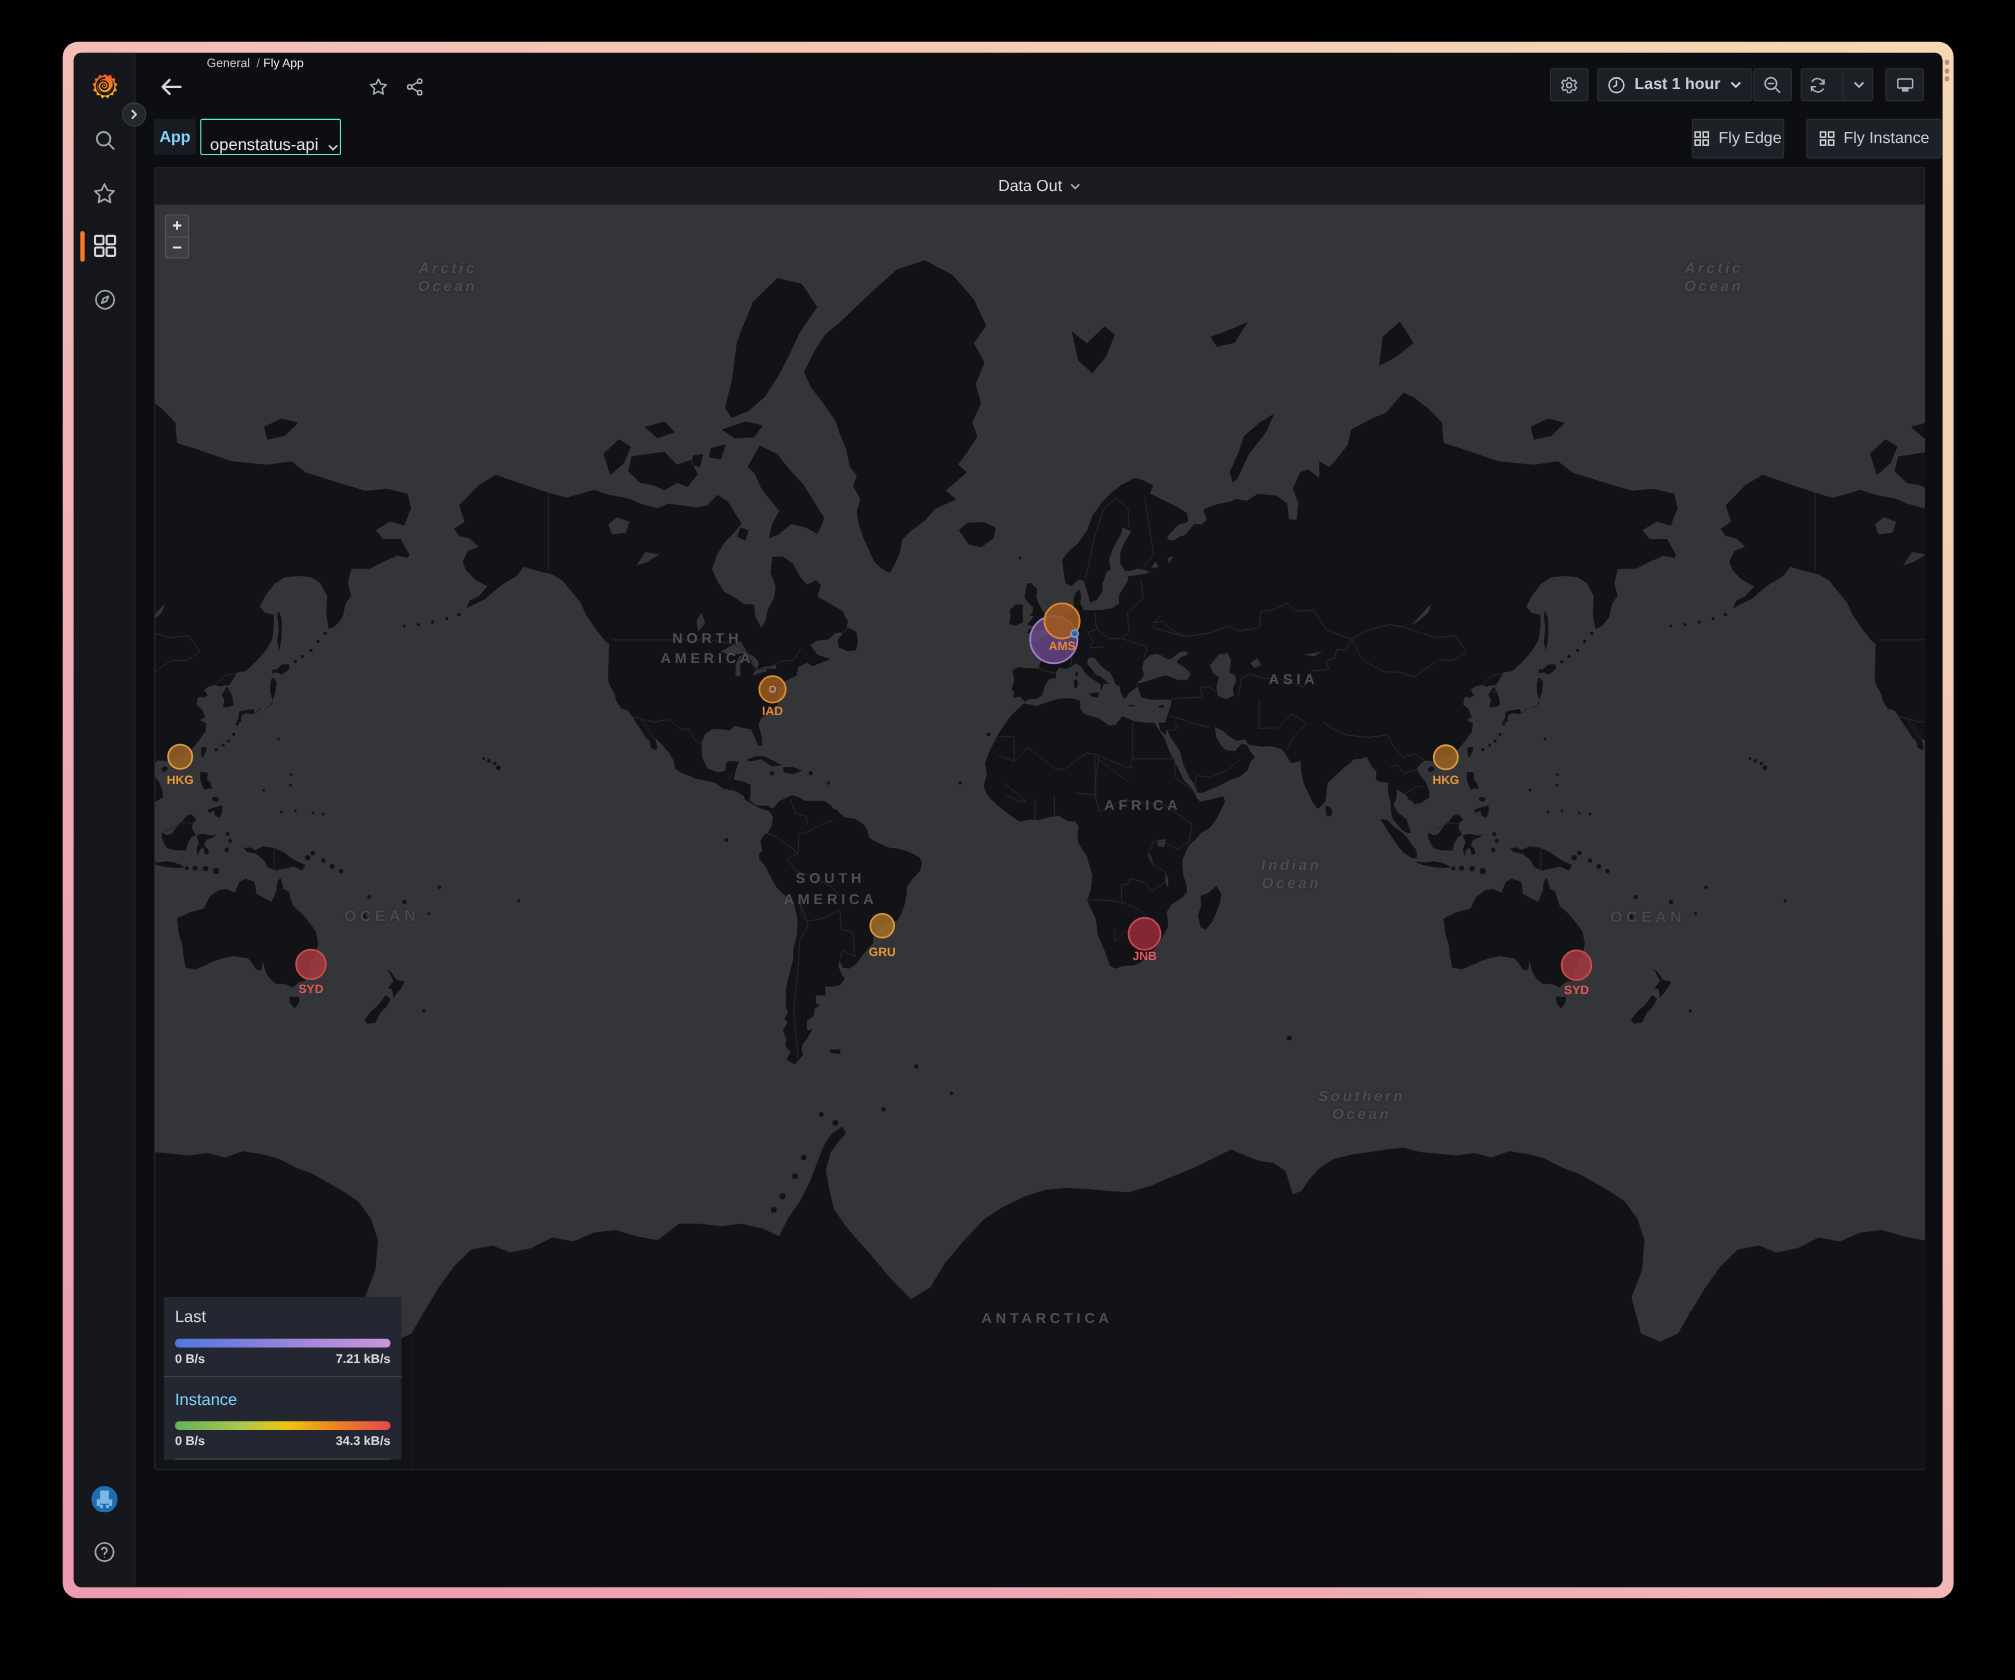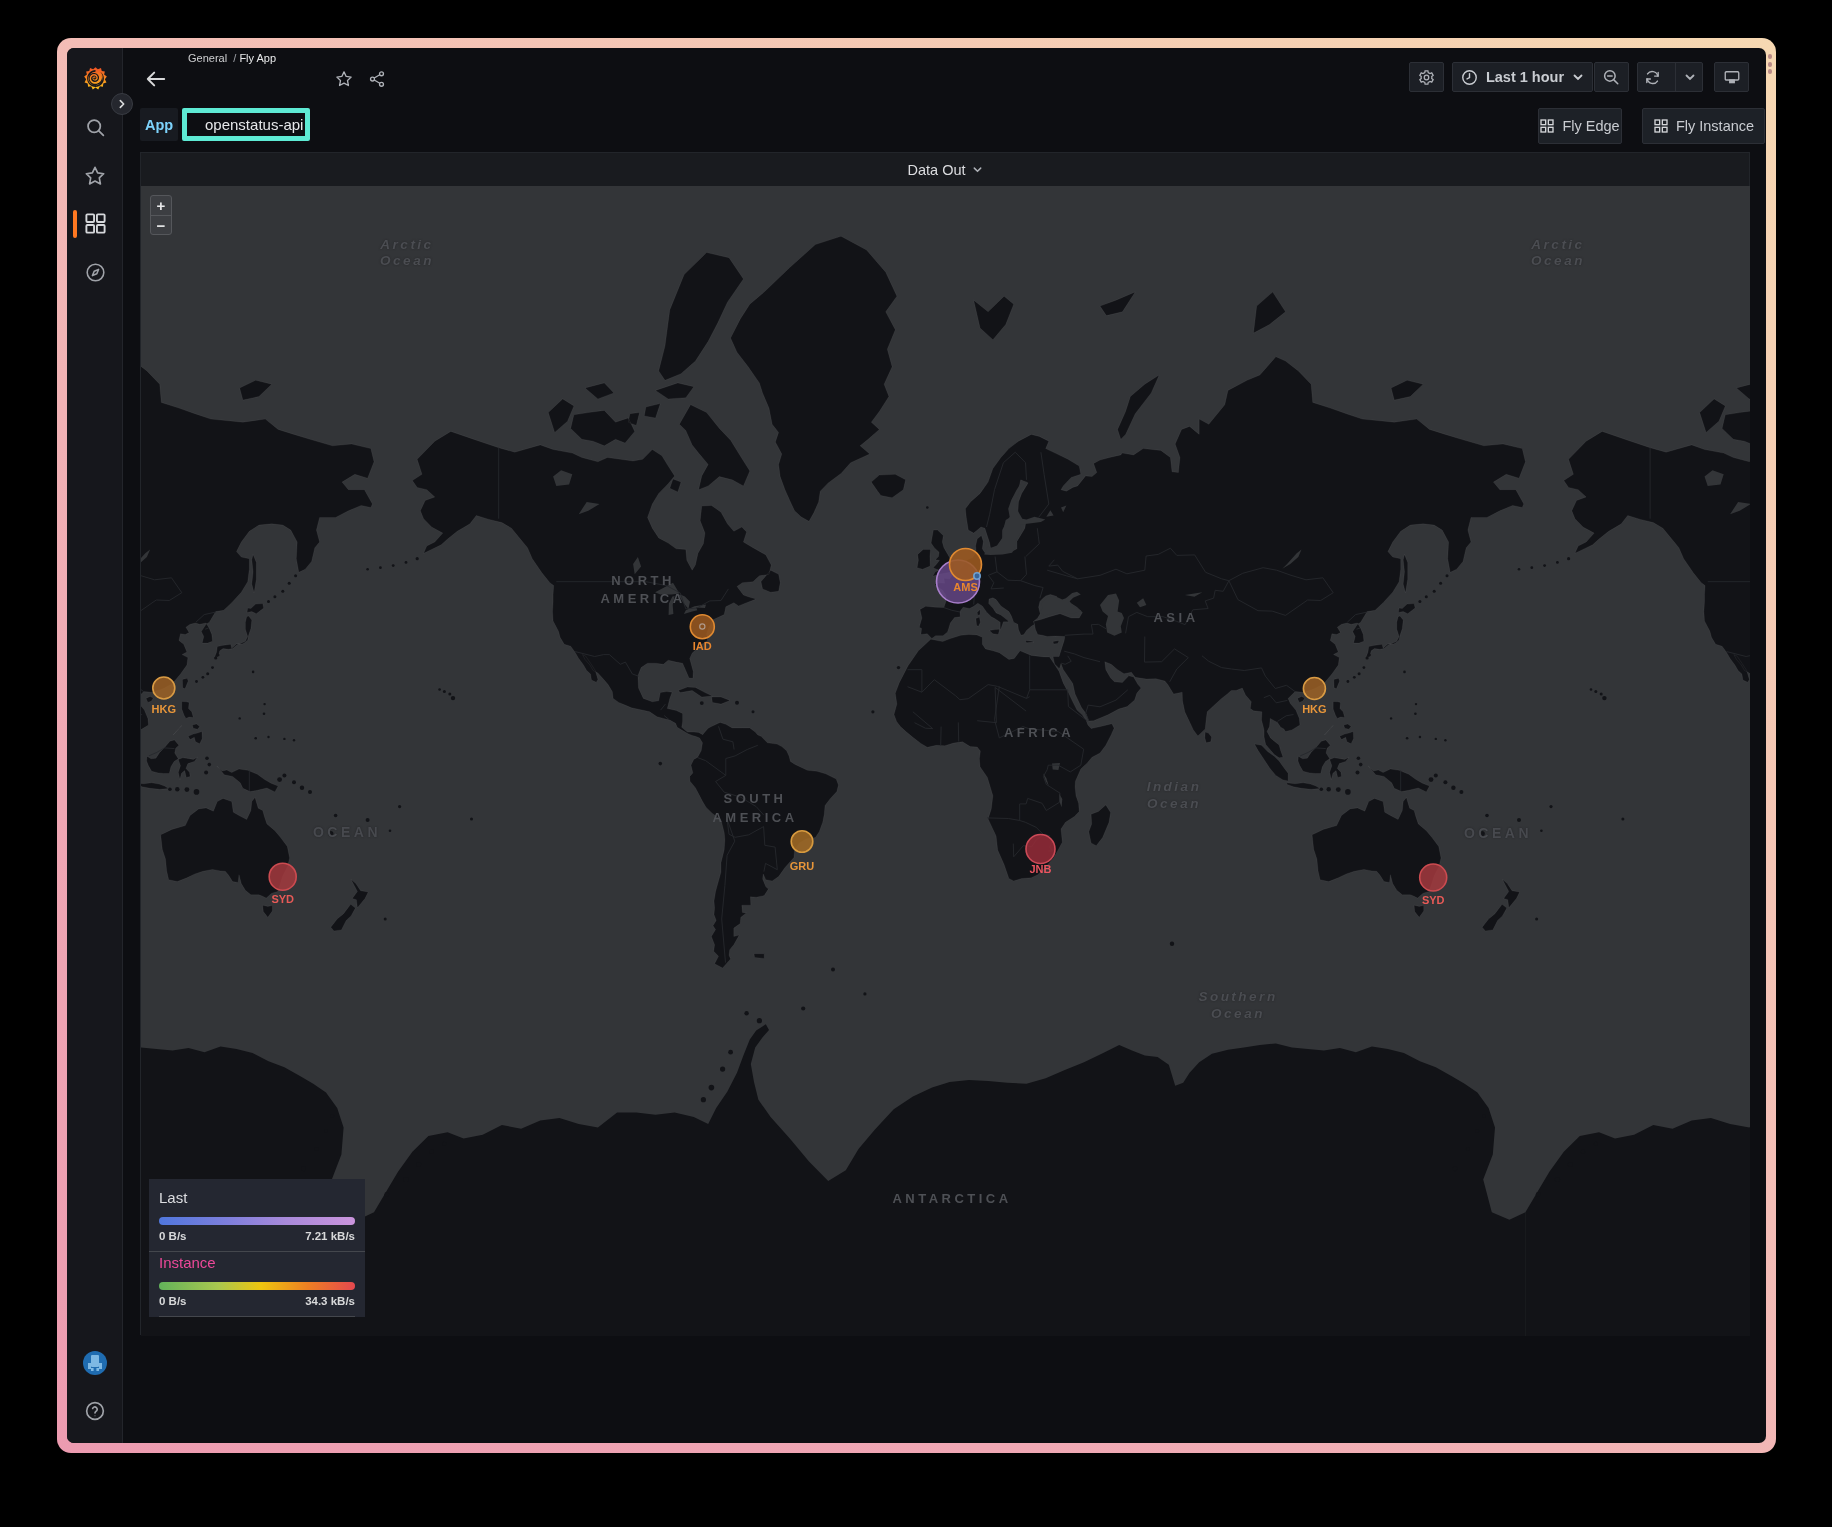--- a/index.html
+++ b/index.html
@@ -132,21 +132,21 @@
         </svg>
 </div>
 <div class="btn" style="left:1647px;top:14px;width:35px;height:30px">
         <svg width="18" height="18" viewBox="0 0 24 24" fill="none" stroke="#aeb1b7" stroke-width="1.8">
           <rect x="3" y="5" width="18" height="11" rx="1.5"></rect>
           <rect x="9" y="16" width="6" height="3.5" fill="#aeb1b7"></rect>
         </svg>
       </div>
 
 <div style="position:absolute;left:73px;top:60px;width:38px;height:33px;background:#181b21;border-radius:2px;display:flex;align-items:center;justify-content:center;color:#7dd3fc;font-size:14.5px;font-weight:bold">App</div>
-<div style="position:absolute;left:115px;top:60px;width:128px;height:33px;border:5px solid #5eead4;border-radius:2px;display:flex;align-items:center;white-space:nowrap;color:#e6e7e9;font-size:15px;font-weight:500;padding-left:18px;gap:8px">openstatus-api
+<div style="position:absolute;left:115px;top:60px;width:128px;height:33px;border:1px solid #5eead4;border-radius:2px;display:flex;align-items:flex-end;white-space:nowrap;color:#e6e7e9;font-size:15px;font-weight:500;padding-left:8px;gap:8px">openstatus-api
   <svg width="12" height="12" viewBox="0 0 12 12" fill="none" stroke="#c9ccd1" stroke-width="1.6" stroke-linecap="round">
           <path d="M2.5 4.5 L6 8 L9.5 4.5"></path>
         </svg></div>
 <div class="btn" style="left:1470.5px;top:60px;width:84px;height:36px;font-size:14.5px;font-weight:500;gap:7px;white-space:nowrap;background:#1d2127">
   <svg width="16" height="16" viewBox="0 0 24 24" fill="none" stroke="#d5d7da" stroke-width="2">
           <rect x="3" y="3" width="7" height="7"></rect>
           <rect x="14" y="3" width="7" height="7"></rect>
           <rect x="3" y="14" width="7" height="7"></rect>
           <rect x="14" y="14" width="7" height="7"></rect>
         </svg>
@@ -295,21 +295,21 @@
       <div style="position:absolute;top:20px;left:0;width:100%;height:19px;display:flex;align-items:center;justify-content:center;color:#e8e9ea;font-size:15px;font-weight:bold">−</div>
     </div>
     <div style="position:absolute;left:8px;top:993px;width:216px;background:#242731;z-index:4;padding:10px 10px 0 10px">
       <div style="color:#dcdde0;font-size:15px">Last</div>
       <div style="margin-top:11px;height:8px;border-radius:4px;background:linear-gradient(90deg,#5077dd,#7e7fdc 35%,#a98ada 65%,#cb95dd)"></div>
       <div style="display:flex;justify-content:space-between;color:#d8d9da;font-size:11.5px;font-weight:bold;margin:5px 0 9px 0">
               <span>0 B/s</span>
               <span>7.21 kB/s</span>
             </div>
       <div style="border-top:1px solid #44474d;margin:0 -10px"></div>
-      <div style="color:#ec4899;font-size:15px;margin-top:2px">Instance</div>
+      <div style="color:#7dd3fc;font-size:15px;margin-top:12px">Instance</div>
       <div style="margin-top:11px;height:8px;border-radius:4px;background:linear-gradient(90deg,#62b25a,#a9c84f 30%,#eec50f 52%,#ee7f23 76%,#e5484f)"></div>
       <div style="display:flex;justify-content:space-between;color:#d8d9da;font-size:11.5px;font-weight:bold;margin:5px 0 0 0;padding-bottom:9px;border-bottom:1px solid #44474d">
               <span>0 B/s</span>
               <span>34.3 kB/s</span>
             </div>
     </div>
   </div>
 </div>
 
 </div>

